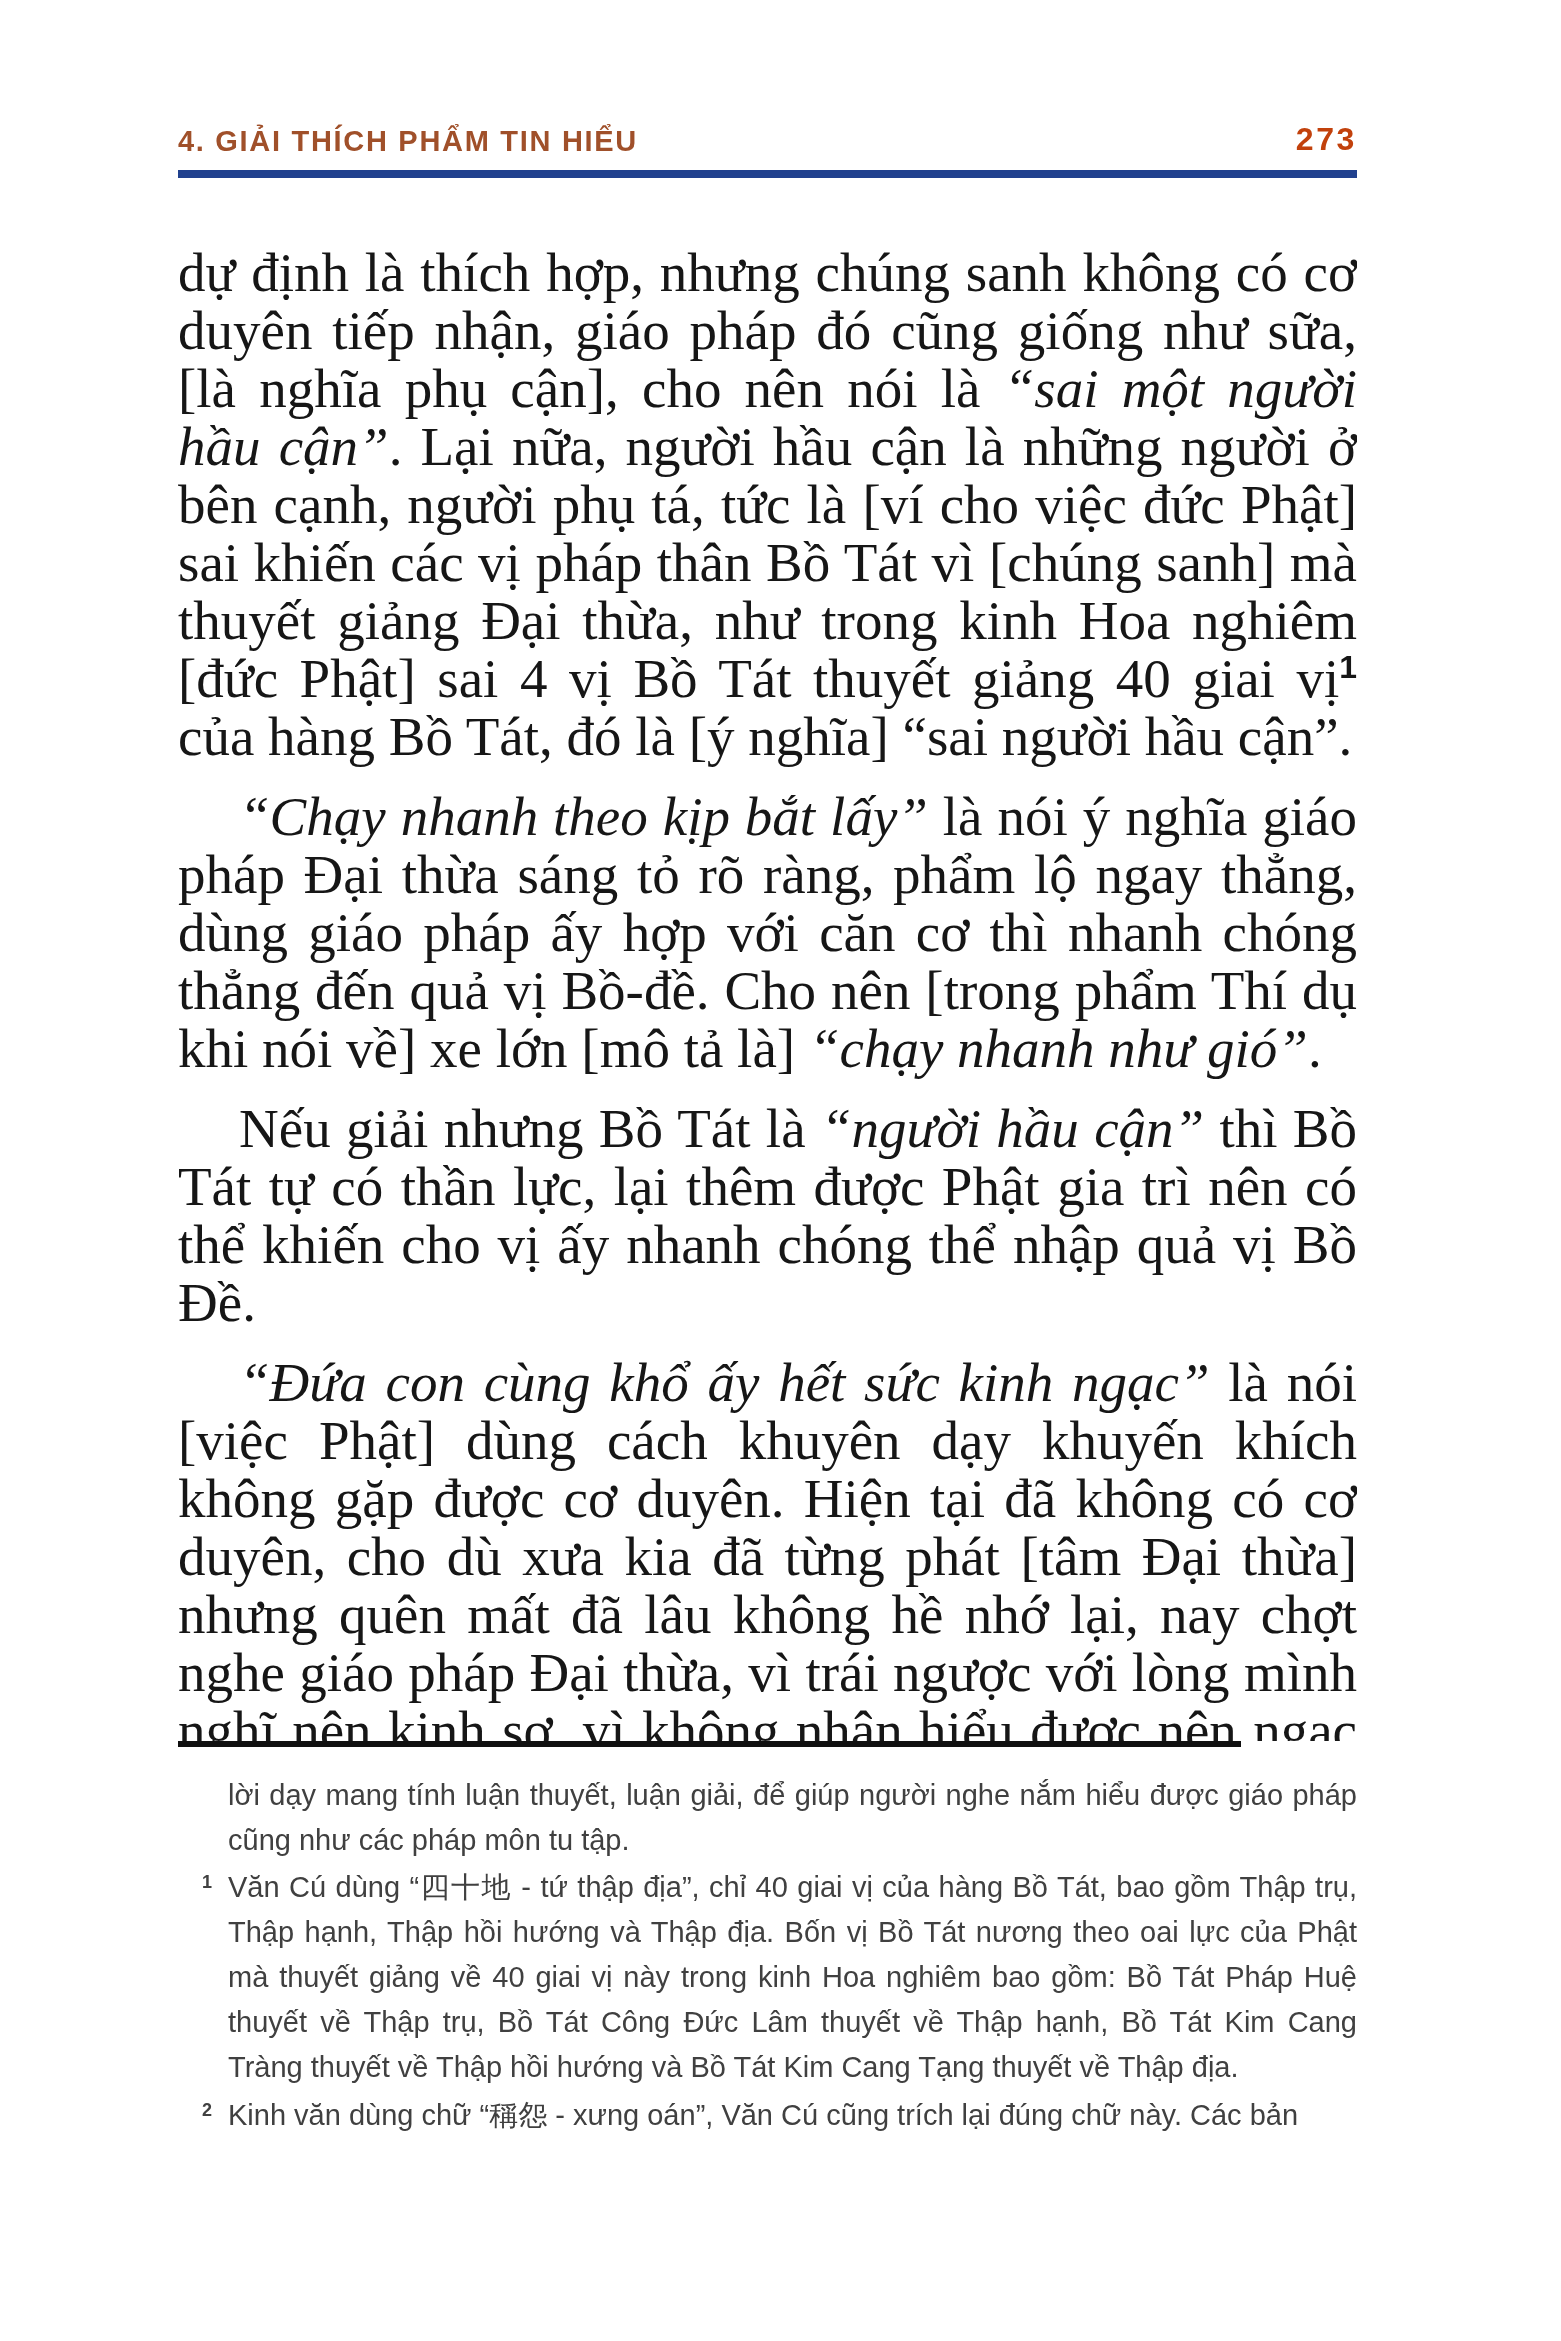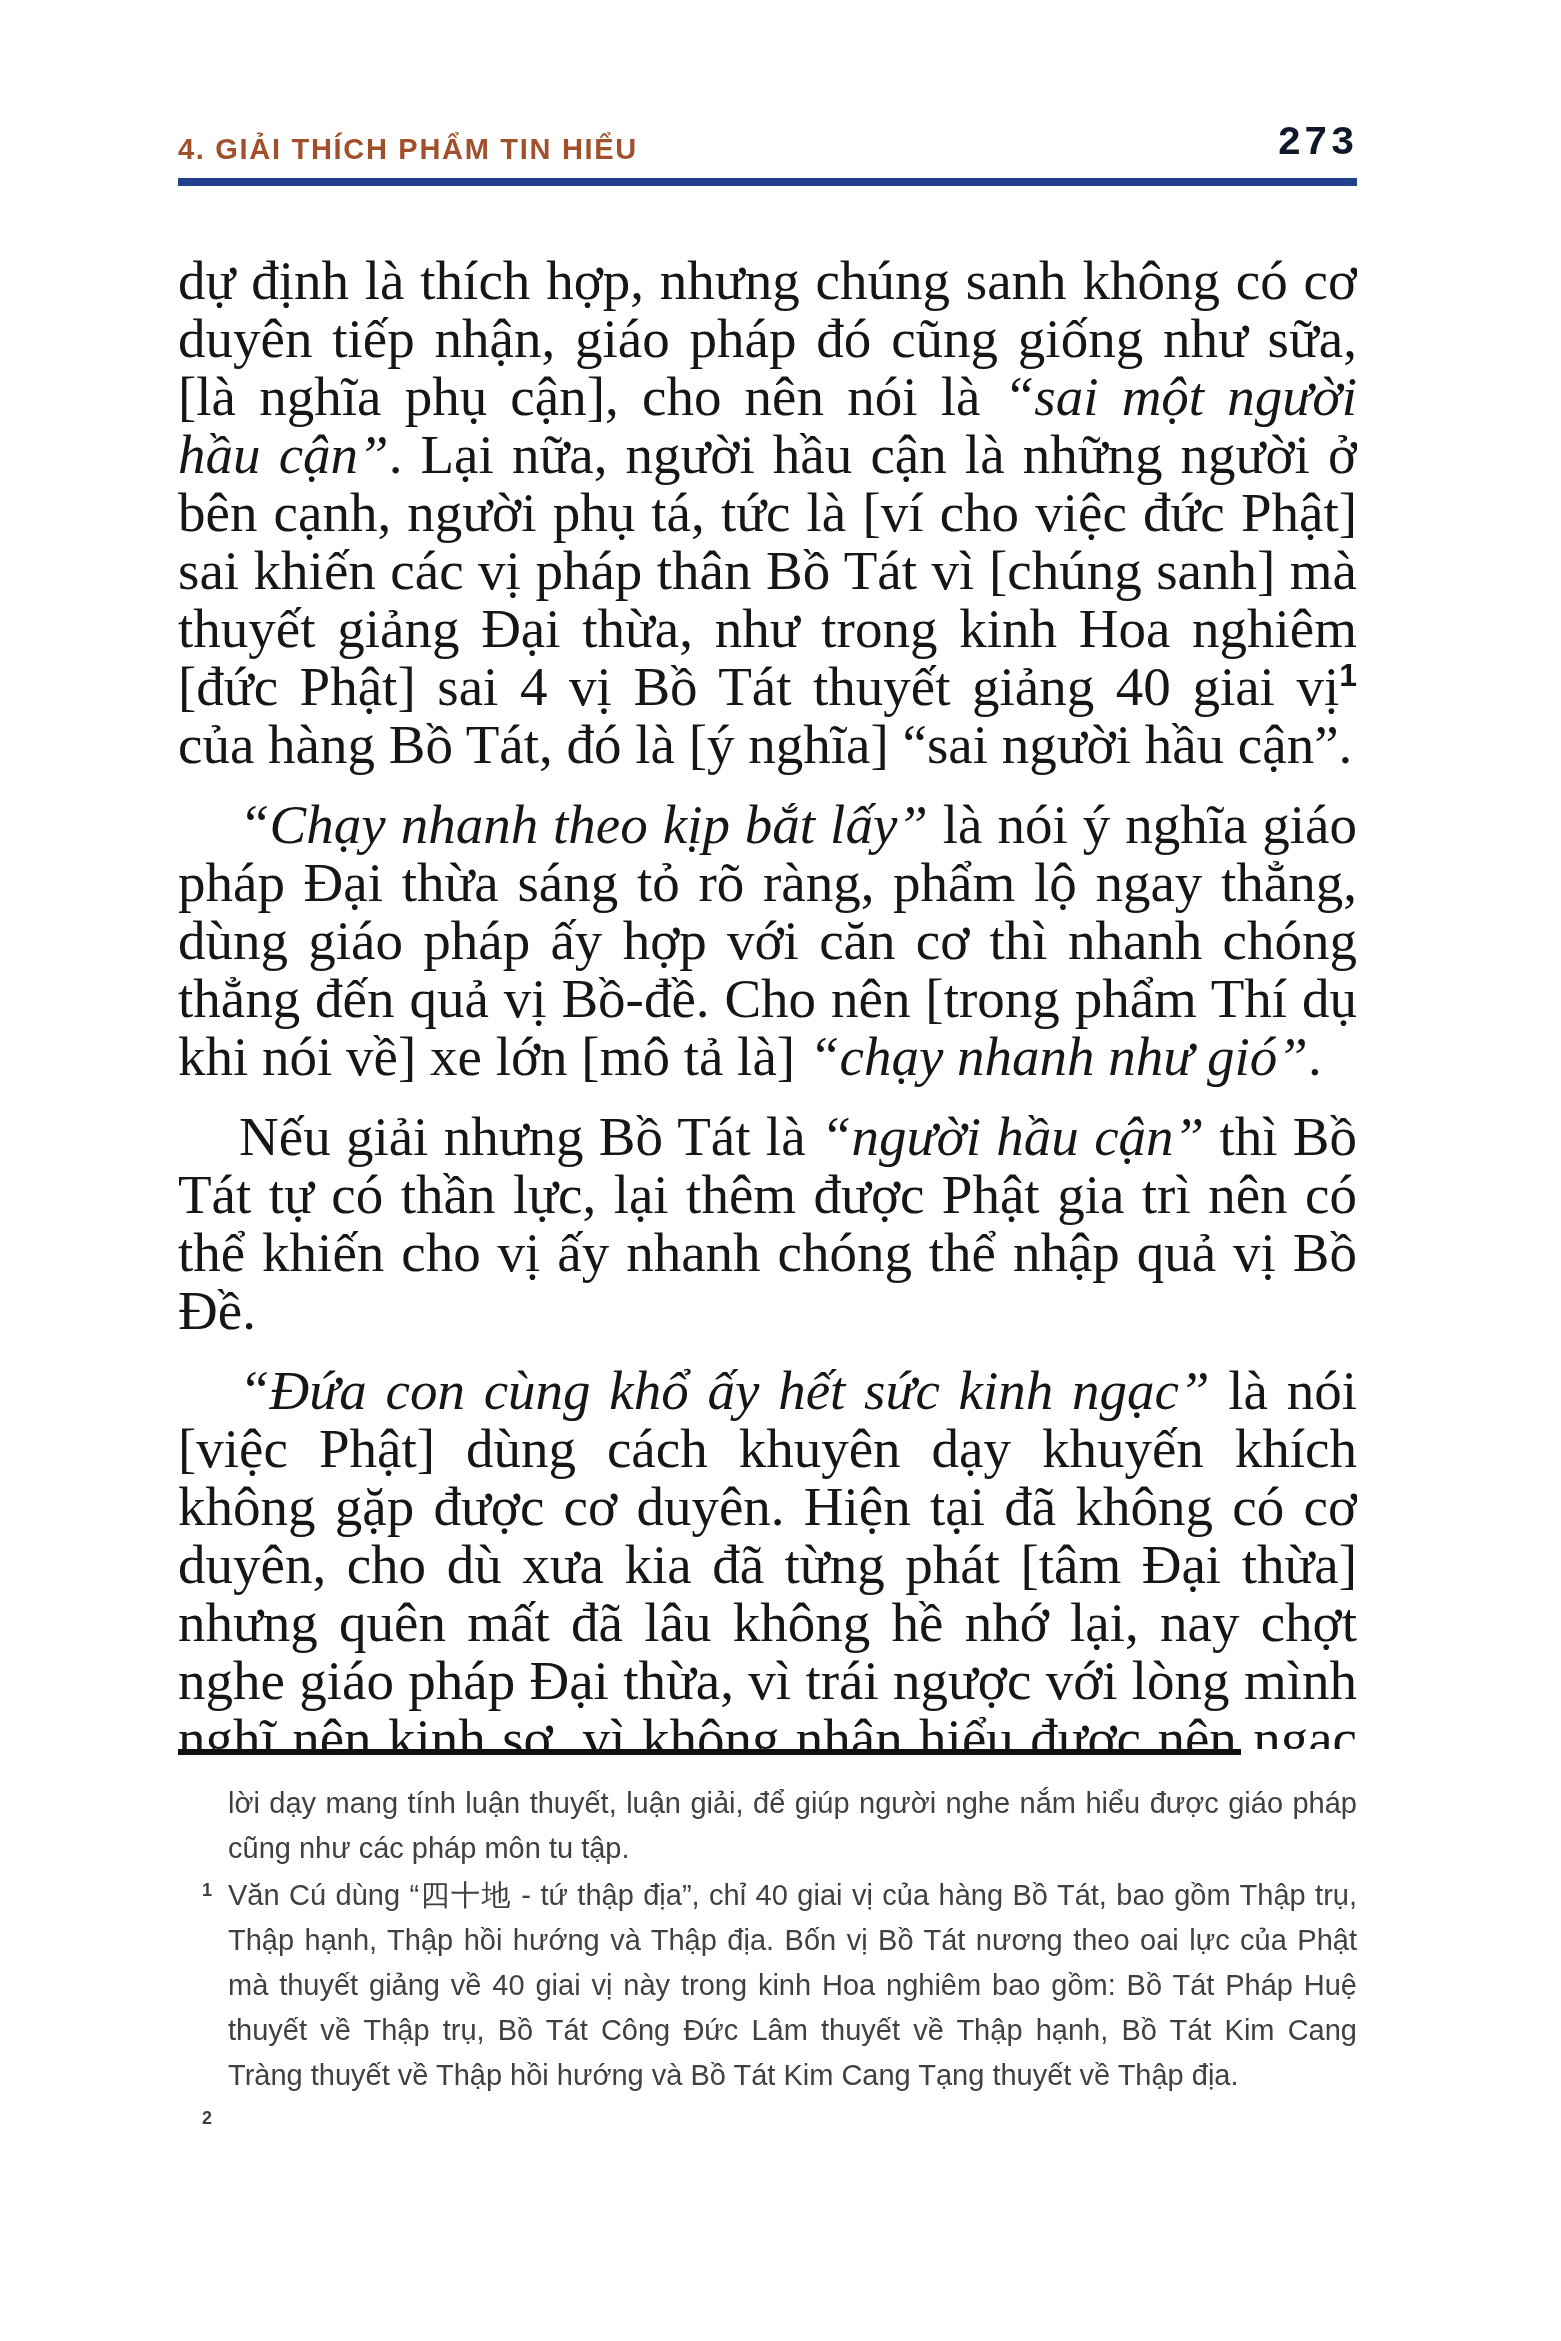--- a/index.html
+++ b/index.html
@@ -29,25 +29,25 @@
     align-items:flex-end;
   }
   .header-title{
     font-family:"Liberation Sans","DejaVu Sans",sans-serif;
     font-weight:700;
     font-size:29px;
     letter-spacing:1.7px;
     color:var(--brown);
   }
   .page-number{
-    font-family:Liberation Mono, monospace;
+    font-family:Liberation Sans, sans-serif;
     font-weight:700;
-    font-size:40px;
+    font-size:32px;
     letter-spacing:2.6px;
-    color:#0f172a;
+    color:#c2410c;
   }
   .header-rule{
     margin-top:12px;
     height:7.8px;
     width:100%;
     background:var(--rule-blue);
   }
   
   .body-text{
     margin-top:66px;
@@ -112,17 +112,17 @@
       <p class="para indent"><span class="it">“Chạy nhanh theo kịp bắt lấy”</span><span> là nói ý nghĩa giáo pháp Đại thừa sáng tỏ rõ ràng, phẩm lộ ngay thẳng, dùng giáo pháp ấy hợp với căn cơ thì nhanh chóng thẳng đến quả vị Bồ-đề. Cho nên [trong phẩm Thí dụ khi nói về] xe lớn [mô tả là] </span><span class="it">“chạy nhanh như gió”</span><span>.</span></p>
       <p class="para indent"><span>Nếu giải nhưng Bồ Tát là </span><span class="it">“người hầu cận”</span><span> thì Bồ Tát tự có thần lực, lại thêm được Phật gia trì nên có thể khiến cho vị ấy nhanh chóng thể nhập quả vị Bồ Đề.</span></p>
       <p class="para indent"><span class="it">“Đứa con cùng khổ ấy hết sức kinh ngạc”</span><span> là nói [việc Phật] dùng cách khuyên dạy khuyến khích không gặp được cơ duyên. Hiện tại đã không có cơ duyên, cho dù xưa kia đã từng phát [tâm Đại thừa] nhưng quên mất đã lâu không hề nhớ lại, nay chợt nghe giáo pháp Đại thừa, vì trái ngược với lòng mình nghĩ nên kinh sợ, vì không nhận hiểu được nên ngạc nhiên.</span></p>
     </div>
 
   <div class="footnote-sep"></div>
 
   <div class="footnotes">
       <p class="footnote"><span>lời dạy mang tính luận thuyết, luận giải, để giúp người nghe nắm hiểu được giáo pháp cũng như các pháp môn tu tập.</span></p>
       <p class="footnote"><span class="fn-marker">1</span><span>Văn Cú dùng “四十地 - tứ thập địa”, chỉ 40 giai vị của hàng Bồ Tát, bao gồm Thập trụ, Thập hạnh, Thập hồi hướng và Thập địa. Bốn vị Bồ Tát nương theo oai lực của Phật mà thuyết giảng về 40 giai vị này trong kinh Hoa nghiêm bao gồm: Bồ Tát Pháp Huệ thuyết về Thập trụ, Bồ Tát Công Đức Lâm thuyết về Thập hạnh, Bồ Tát Kim Cang Tràng thuyết về Thập hồi hướng và Bồ Tát Kim Cang Tạng thuyết về Thập địa.</span></p>
-      <p class="footnote"><span class="fn-marker">2</span></p>
+      <p class="footnote"><span class="fn-marker">2</span><span>Kinh văn dùng chữ “稱怨 - xưng oán”, Văn Cú cũng trích lại đúng chữ này. Các bản</span></p>
     </div>
 
 </div>
 
 
 </body></html>

